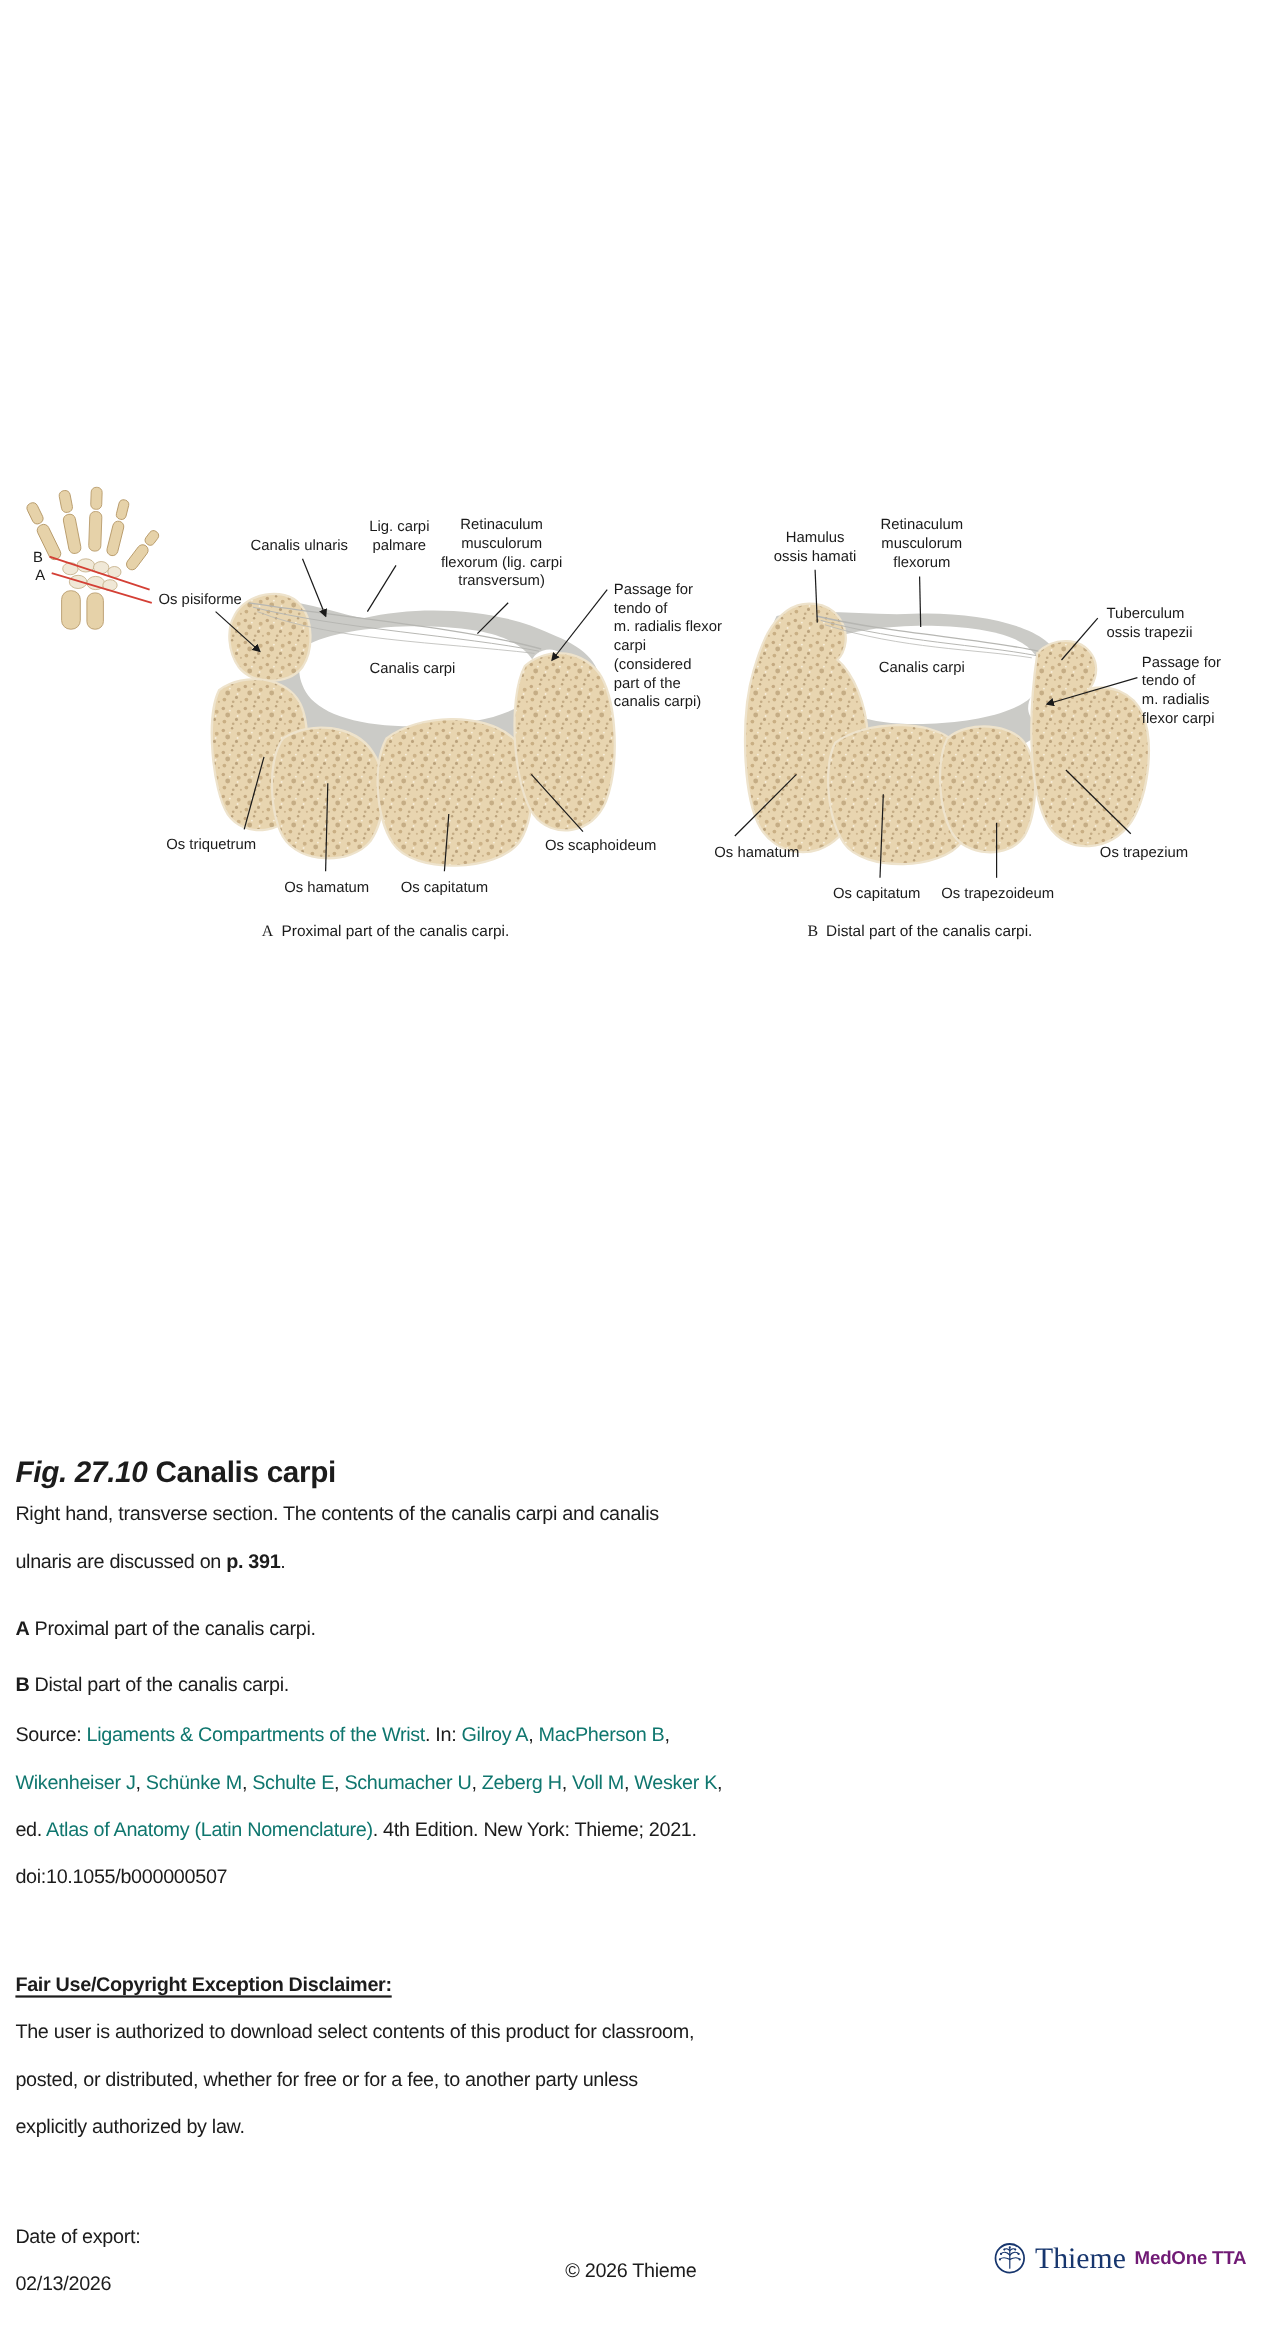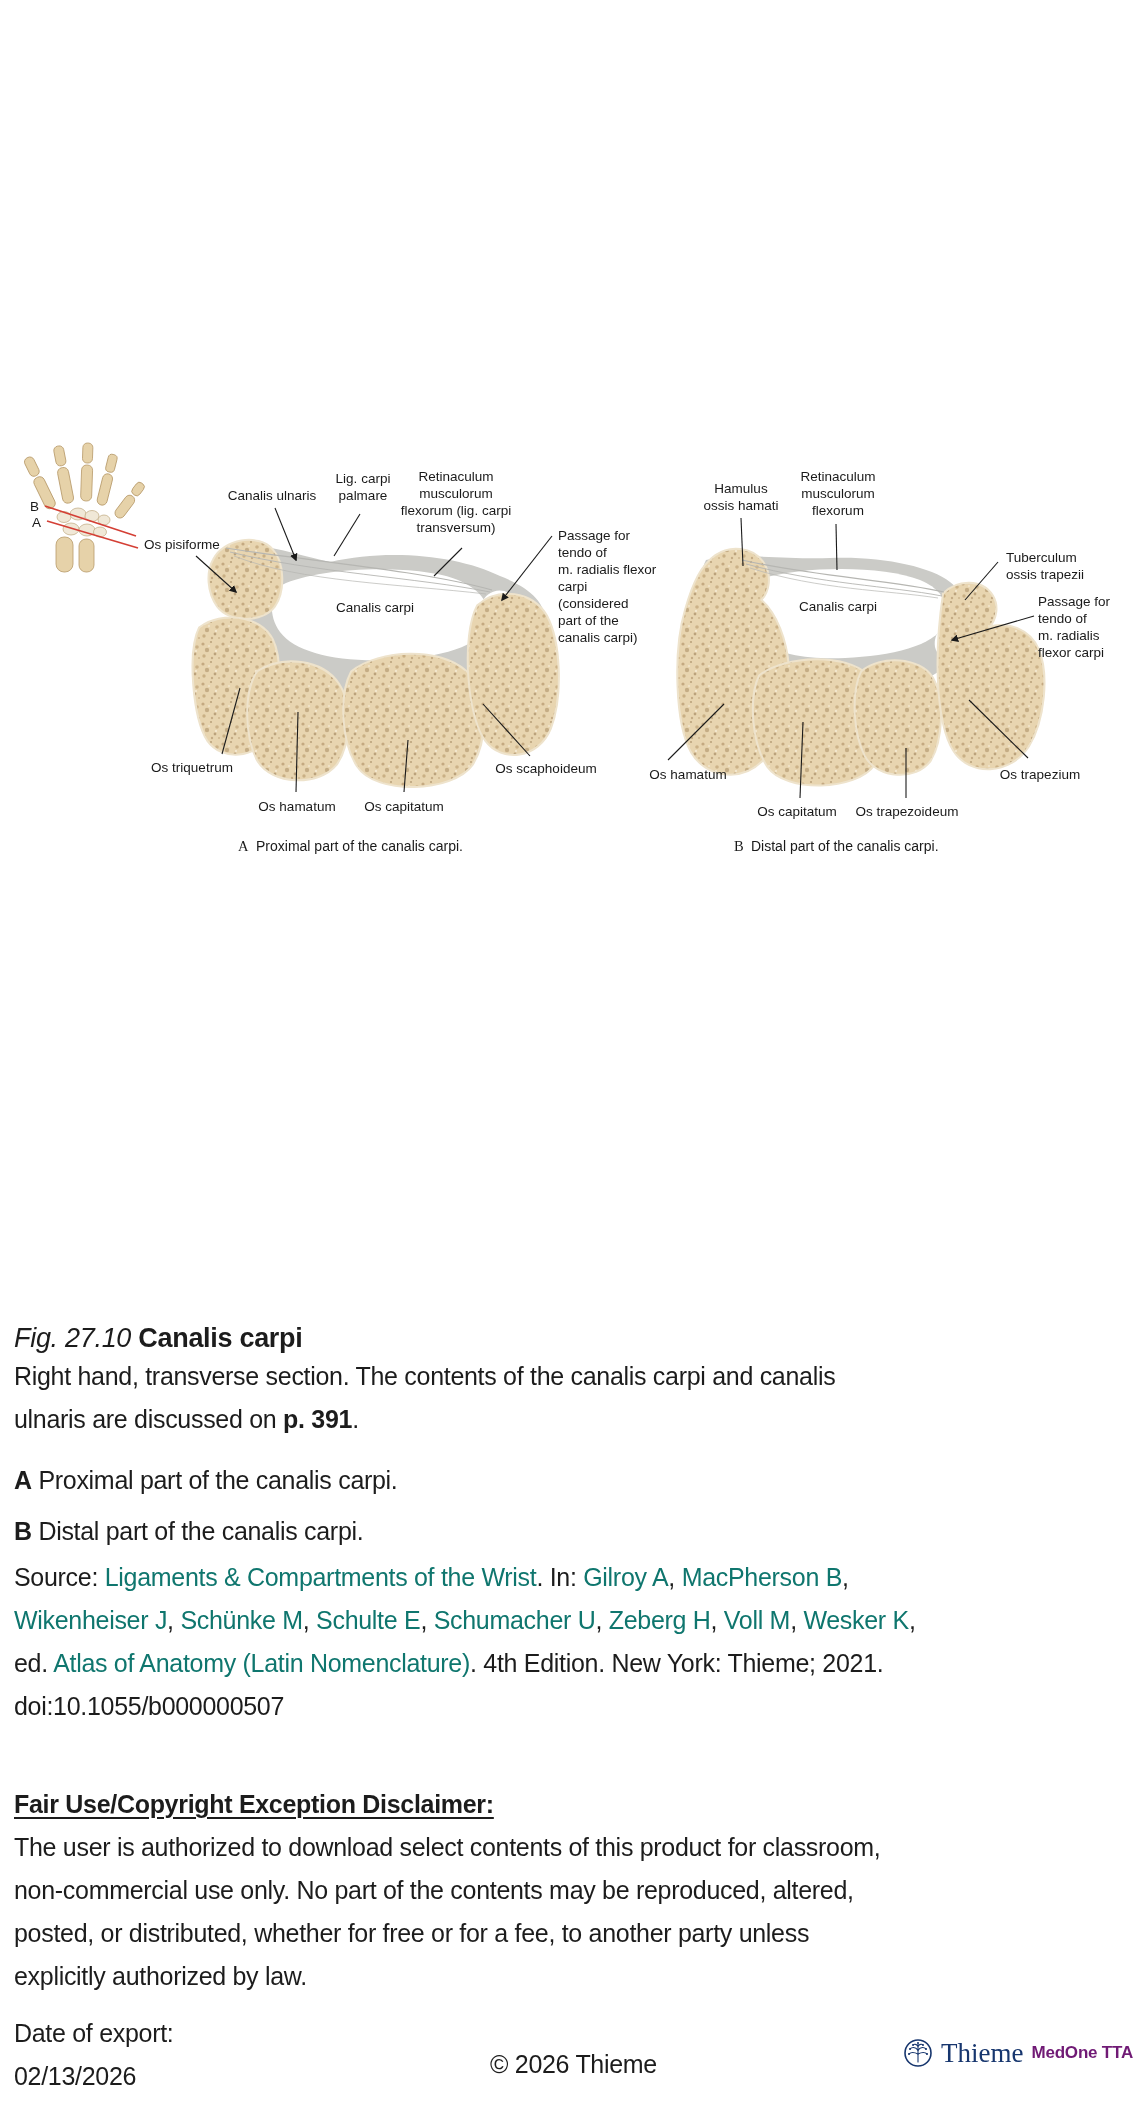--- a/index.html
+++ b/index.html
@@ -15,24 +15,24 @@
   .ret{stroke:#b6b6b2;fill:none;}
   .ld{stroke:#1a1a1a;stroke-width:1.1px;fill:none;}
   .lbl{font:13.5px "Liberation Sans",sans-serif;fill:#1a1a1a;}
   .mid{text-anchor:middle;}
   .figcap{font:14px "Liberation Sans",sans-serif;fill:#1a1a1a;}
   .caplet{font:14.5px "Liberation Serif",serif;fill:#1a1a1a;}
   .hb{fill:#e6d2a9;stroke:#b79a6a;stroke-width:.8px;}
   .hc{fill:#f0e8d7;stroke:#bfa87e;stroke-width:.7px;}
   .red{stroke:#d43f35;stroke-width:1.6px;}
   
-  .t{position:absolute;left:14px;font-size:25px;line-height:43px;
+  .t{position:absolute;left:14px;font-size:18px;line-height:43px;
      letter-spacing:-0.3px;white-space:nowrap;color:#1c1c1c;}
   .b{font-weight:bold;}
-  .bi{font-weight:normal;font-style:italic;}
+  .bi{font-weight:bold;font-style:italic;}
   .u{text-decoration:underline;text-underline-offset:4px;text-decoration-thickness:2px;}
   .lnk{color:#0f766e;text-decoration:none;cursor:pointer;}
   .title{font-size:27px;line-height:36px;}
   .center{left:0;width:1147px;text-align:center;margin-top:12px;}
   #logo{position:absolute;left:903px;top:2034px;height:38px;display:flex;
         align-items:center;gap:8px;white-space:nowrap;justify-content:flex-end;}
   #logo .brand{font-family:"Liberation Serif",serif;font-size:27px;color:#17366e;}
   #logo .product{font-size:17px;font-weight:bold;color:#701a75;letter-spacing:-0.2px;}
 </style>
 </head>
@@ -213,21 +213,20 @@
   <div><span>Source: </span><a class="lnk">Ligaments &amp; Compartments of the Wrist</a><span>. In: </span><a class="lnk">Gilroy A</a><span>, </span><a class="lnk">MacPherson B</a><span>,</span></div>
   <div><a class="lnk">Wikenheiser J</a><span>, </span><a class="lnk">Schünke M</a><span>, </span><a class="lnk">Schulte E</a><span>, </span><a class="lnk">Schumacher U</a><span>, </span><a class="lnk">Zeberg H</a><span>, </span><a class="lnk">Voll M</a><span>, </span><a class="lnk">Wesker K</a><span>,</span></div>
   <div><span>ed. </span><a class="lnk">Atlas of Anatomy (Latin Nomenclature)</a><span>. 4th Edition. New York: Thieme; 2021.</span></div>
   <div>doi:10.1055/b000000507</div>
 </div>
 
 <div class="t b u" style="top:1783px">Fair Use/Copyright Exception Disclaimer:</div>
 
 <div class="t" style="top:1826px">
   <div>The user is authorized to download select contents of this product for classroom,</div>
-  <div>non-commercial use only. No part of the contents may be reproduced, altered,</div>
   <div>posted, or distributed, whether for free or for a fee, to another party unless</div>
   <div>explicitly authorized by law.</div>
 </div>
 
 <div class="t" style="top:2012px">
   <div>Date of export:</div>
   <div>02/13/2026</div>
 </div>
 
 <div class="t center" style="top:2031px">© 2026 Thieme</div>

